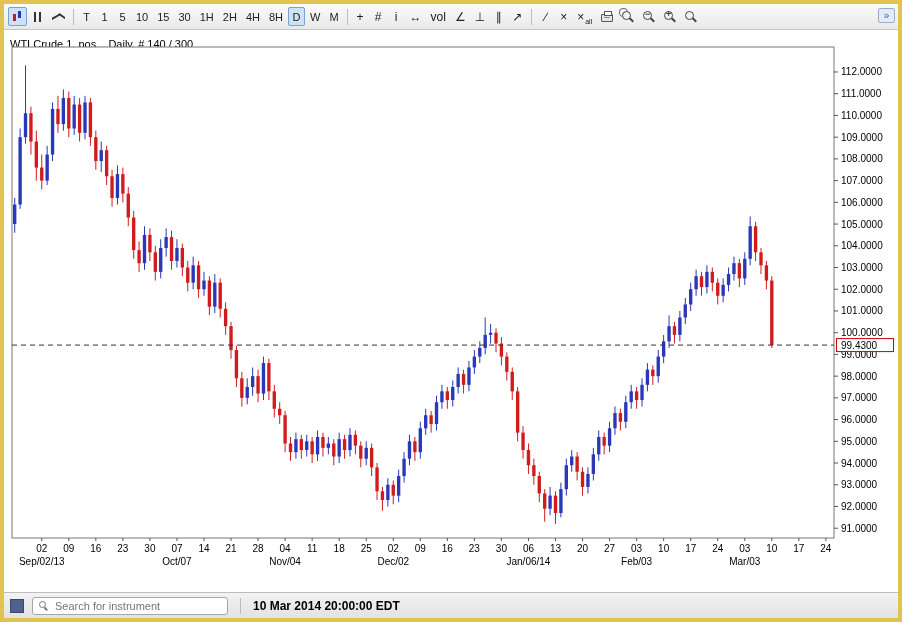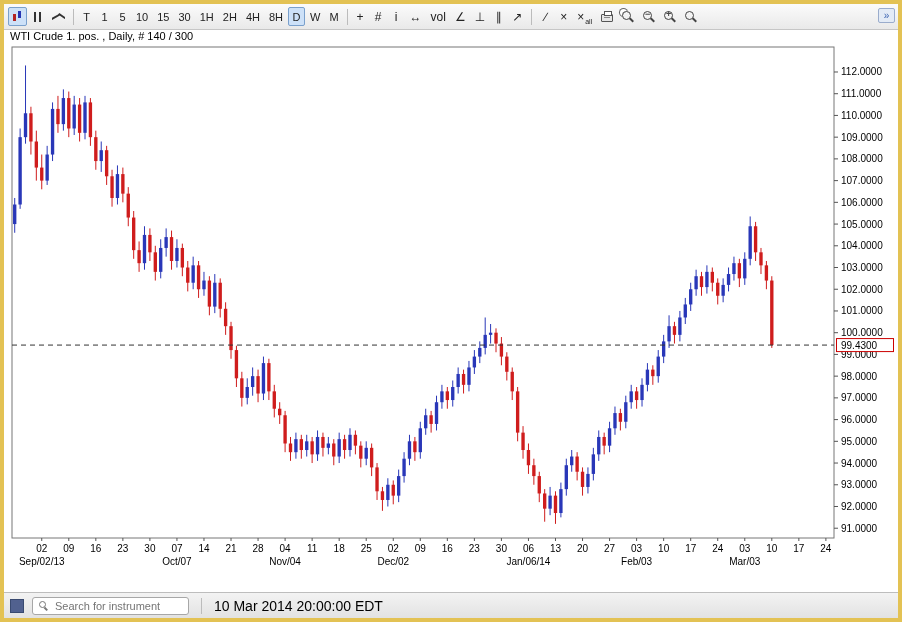--- a/index.html
+++ b/index.html
@@ -49,38 +49,38 @@
   .ico-magm::before { content:"\2212"; }
   .ico-magp::before { content:"+"; }
   .ico-magdoc { box-shadow:-3px -3px 0 -1px #fff, -3px -3px 0 0 #666; }
   .ico-print { position:relative; width:12px; height:8px; background:#e6e6e6;
     border:1px solid #555; border-radius:1px; margin-top:3px; }
   .ico-print::before { content:""; position:absolute; left:2px; top:-4px; width:6px; height:3px; background:#fff; border:1px solid #555; }
   .ico-print::after { content:""; position:absolute; left:2px; top:2px; width:6px; height:1px; background:#888; }
 
   
   .chart-area { flex:1 1 auto; position:relative; background:#fff; }
-  .chart-title { height:15px; font-size:11px; color:#000; padding:0 0 0 6px; }
+  .chart-title { height:15px; font-size:11px; color:#000; padding:8px 0 0 6px; }
   #chart-svg { display:block; }
   #chart-svg text { font-family:"Liberation Sans", sans-serif; }
 
   
   .statusbar { height:26px; background:linear-gradient(#f3f3f3,#e2e2e2);
     border-top:1px solid #bdbdbd; display:flex; align-items:center;
     padding:0 6px; gap:8px; flex:0 0 auto; }
   .status-square { width:14px; height:14px; background:#51618f; border:1px solid #394a70; }
   .search-box { position:relative; }
-  .search-box input { width:157px; height:18px; border:1px solid #a7a7a7; border-radius:3px;
+  .search-box input { width:196px; height:18px; border:1px solid #a7a7a7; border-radius:3px;
     padding:0 6px 0 22px; font-size:11px; color:#333; background:#fff; outline:none;
     font-family:"Liberation Sans", sans-serif; }
   .search-mag { position:absolute; left:7px; top:5px; width:7px; height:7px;
     border:1.5px solid #777; border-radius:50%; }
   .search-mag::after { content:""; position:absolute; width:4px; height:1.5px; background:#777;
     right:-3px; bottom:-2px; transform:rotate(45deg); }
-  .timestamp { font-size:14px; font-weight:normal; color:#000; }
+  .timestamp { font-size:12px; font-weight:bold; color:#000; }
 </style>
 </head>
 <body>
 
 <div class="window">
 
 
   <div class="toolbar">
     <span class="tgroup" id="chart-type-group">
         <span class="tbtn selected">

